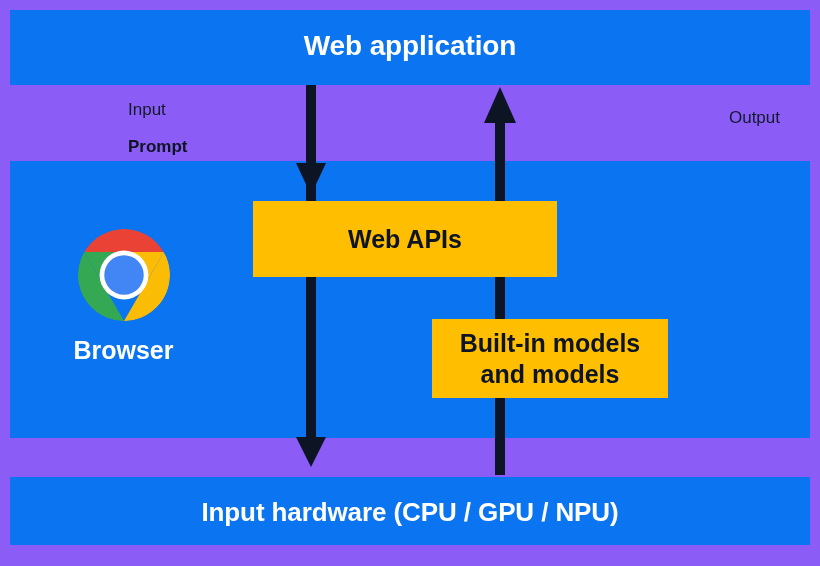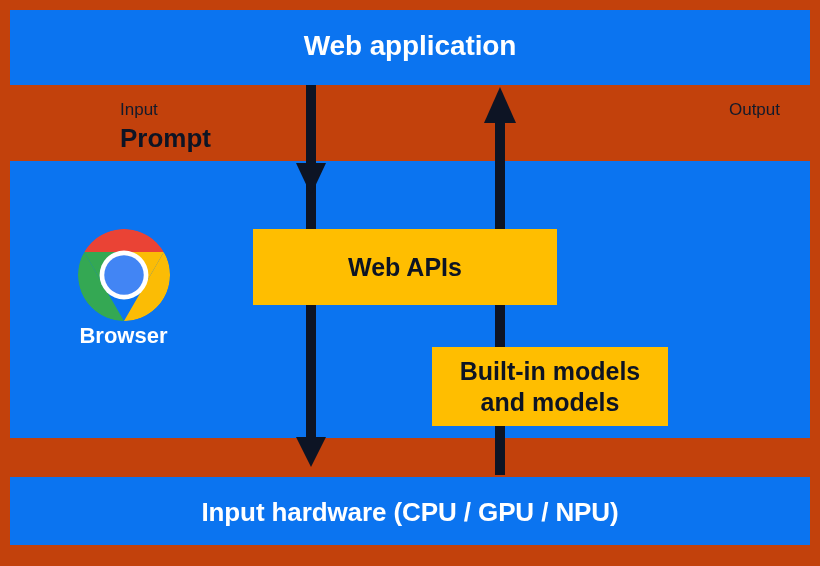--- a/index.html
+++ b/index.html
@@ -10,21 +10,21 @@
   }
   body {
     font-family: "Liberation Sans", "DejaVu Sans", sans-serif;
     -webkit-font-smoothing: antialiased;
   }
 
   #diagram {
     position: relative;
     width: 820px;
     height: 566px;
-    background: #c2410c;
+    background: #8b5cf6;
     overflow: hidden;
   }
 
   
   .band {
     position: absolute;
     background: #0B74F0;
   }
   #band-web-application {
     left: 10px;
@@ -71,41 +71,41 @@
   }
 
   
   .io-annotation {
     position: absolute;
     color: #111827;
     line-height: 1.22;
     white-space: nowrap;
   }
   #input-annotation {
-    left: 120px;
+    left: 128px;
     top: 100px;
     text-align: left;
   }
   #output-annotation {
     right: 40px;
-    top: 100px;
+    top: 108px;
     text-align: right;
   }
   .io-kicker {
     display: block;
     font-size: 17px;
     font-weight: normal;
     color: #131A2B;
   }
   .io-value {
     display: block;
-    font-size: 26px;
+    font-size: 17px;
     font-weight: bold;
     color: #0D1424;
-    margin-top: 2px;
+    margin-top: 16px;
     text-align: center;
   }
 
   
   .arrow {
     position: absolute;
   }
   #arrow-prompt-down {
     left: 290px;
     top: 85px;
@@ -122,21 +122,20 @@
   
   .yellow-box {
     position: absolute;
     background: #FFBE00;
     display: flex;
     align-items: center;
     justify-content: center;
     text-align: center;
     color: #0D1424;
     font-weight: bold;
-    margin-top: 28px;
   }
   #web-apis-box {
     left: 253px;
     top: 201px;
     width: 304px;
     height: 76px;
     font-size: 25px;
   }
   #built-in-models-box {
     left: 432px;
@@ -161,22 +160,23 @@
     text-align: center;
   }
   #chrome-icon {
     display: block;
     margin: 0 auto;
     width: 94px;
     height: 94px;
   }
   #browser-label {
     display: block;
+    margin-top: 14px;
     color: #ffffff;
-    font-size: 22px;
+    font-size: 25px;
     font-weight: bold;
     line-height: 28px;
     white-space: nowrap;
   }
 </style>
 </head>
 <body>
 
 <div id="diagram">
 

